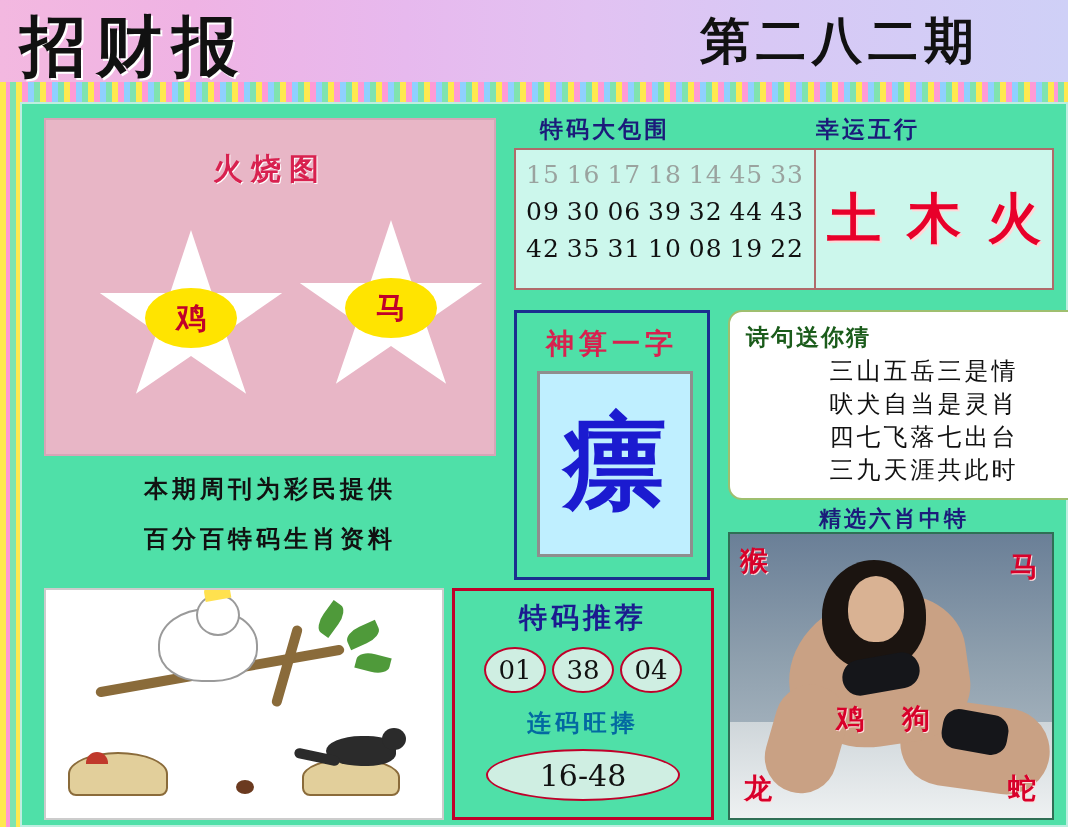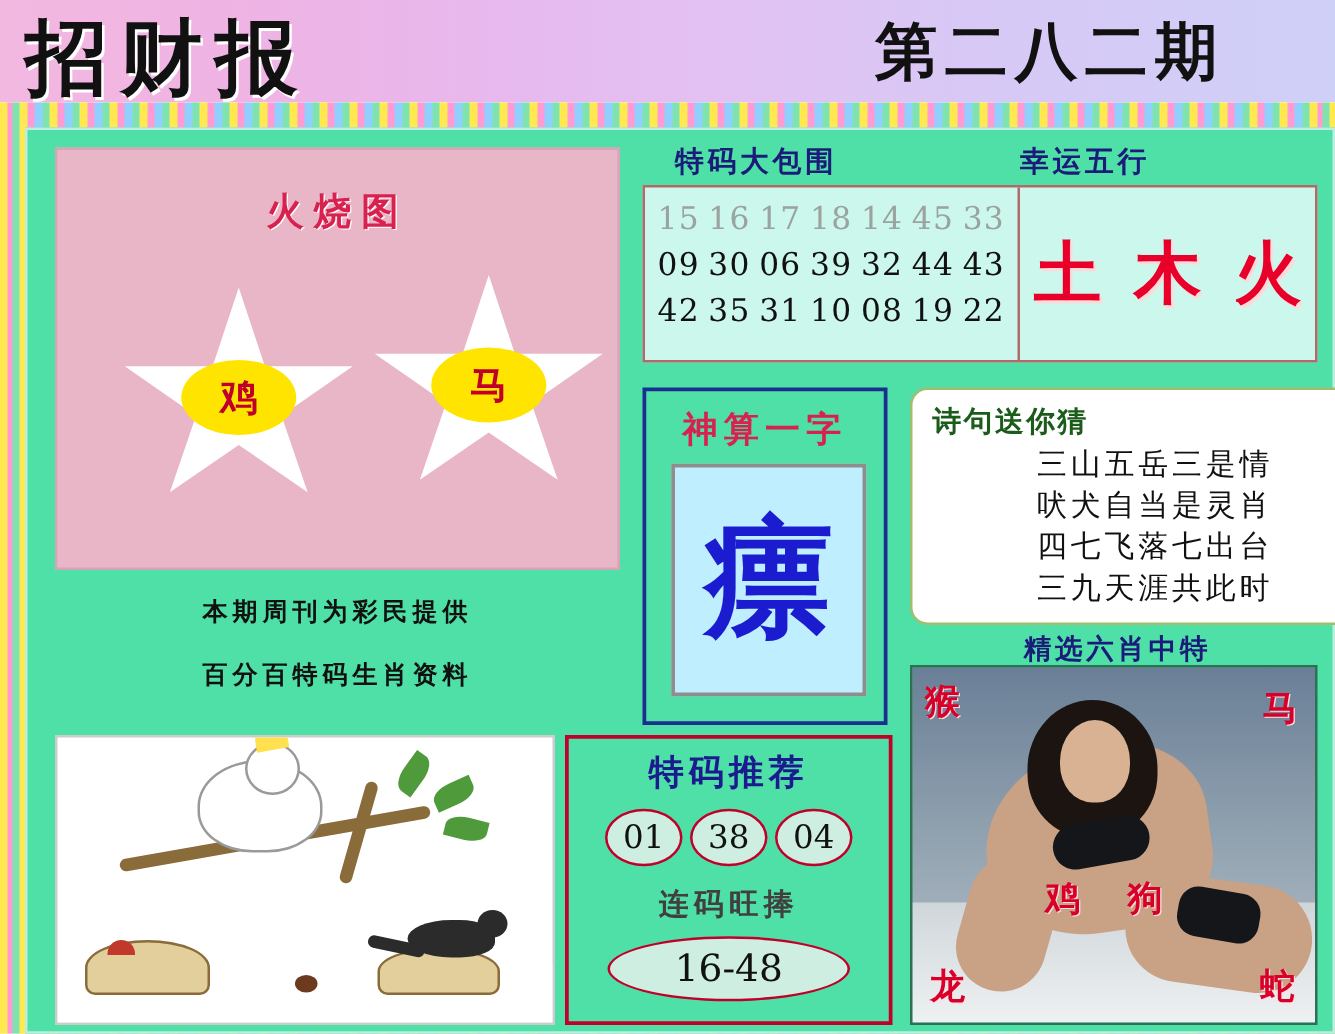--- a/index.html
+++ b/index.html
@@ -69,21 +69,21 @@
     font-size:30px;font-weight:bold;color:#c0002a;
   }
   .oval.o1{left:99px;top:168px;}
   .oval.o2{left:299px;top:158px;}
 
   
   .slogan{
     position:absolute;left:22px;top:356px;width:452px;height:112px;
     color:#111;
     font-family:"DejaVu Serif","Liberation Serif",serif;
-    font-weight:bold;font-size:20px;line-height:50px;letter-spacing:4px;
+    font-weight:bold;font-size:24px;line-height:50px;letter-spacing:4px;
     text-align:center;padding-top:4px;box-sizing:border-box;
   }
 
   
   .topright{
     position:absolute;left:492px;top:6px;width:540px;height:190px;
   }
   .tr-head{position:relative;height:40px;}
   .tr-head span{
     position:absolute;top:4px;
@@ -274,21 +274,21 @@
   }
   .rec-nums .n{
     width:58px;height:42px;border:2px solid #c0002a;border-radius:50%;
     display:flex;align-items:center;justify-content:center;
     font-family:"DejaVu Serif","Liberation Serif",serif;
     font-size:26px;color:#111;background:#cfeee2;
   }
   .rec-title2{
     text-align:center;margin-top:14px;
     font-family:"DejaVu Serif","Liberation Serif",serif;
-    font-weight:bold;font-size:24px;color:#404040;letter-spacing:4px;
+    font-weight:bold;font-size:24px;color:#0369a1;letter-spacing:4px;
   }
   .rec-pair{
     margin:10px auto 0 auto;width:190px;height:48px;
     border:2px solid #c0002a;border-radius:50%;background:#cfeee2;
     display:flex;align-items:center;justify-content:center;
     font-family:"DejaVu Serif","Liberation Serif",serif;
     font-size:30px;color:#111;
   }
 </style>
 </head>

